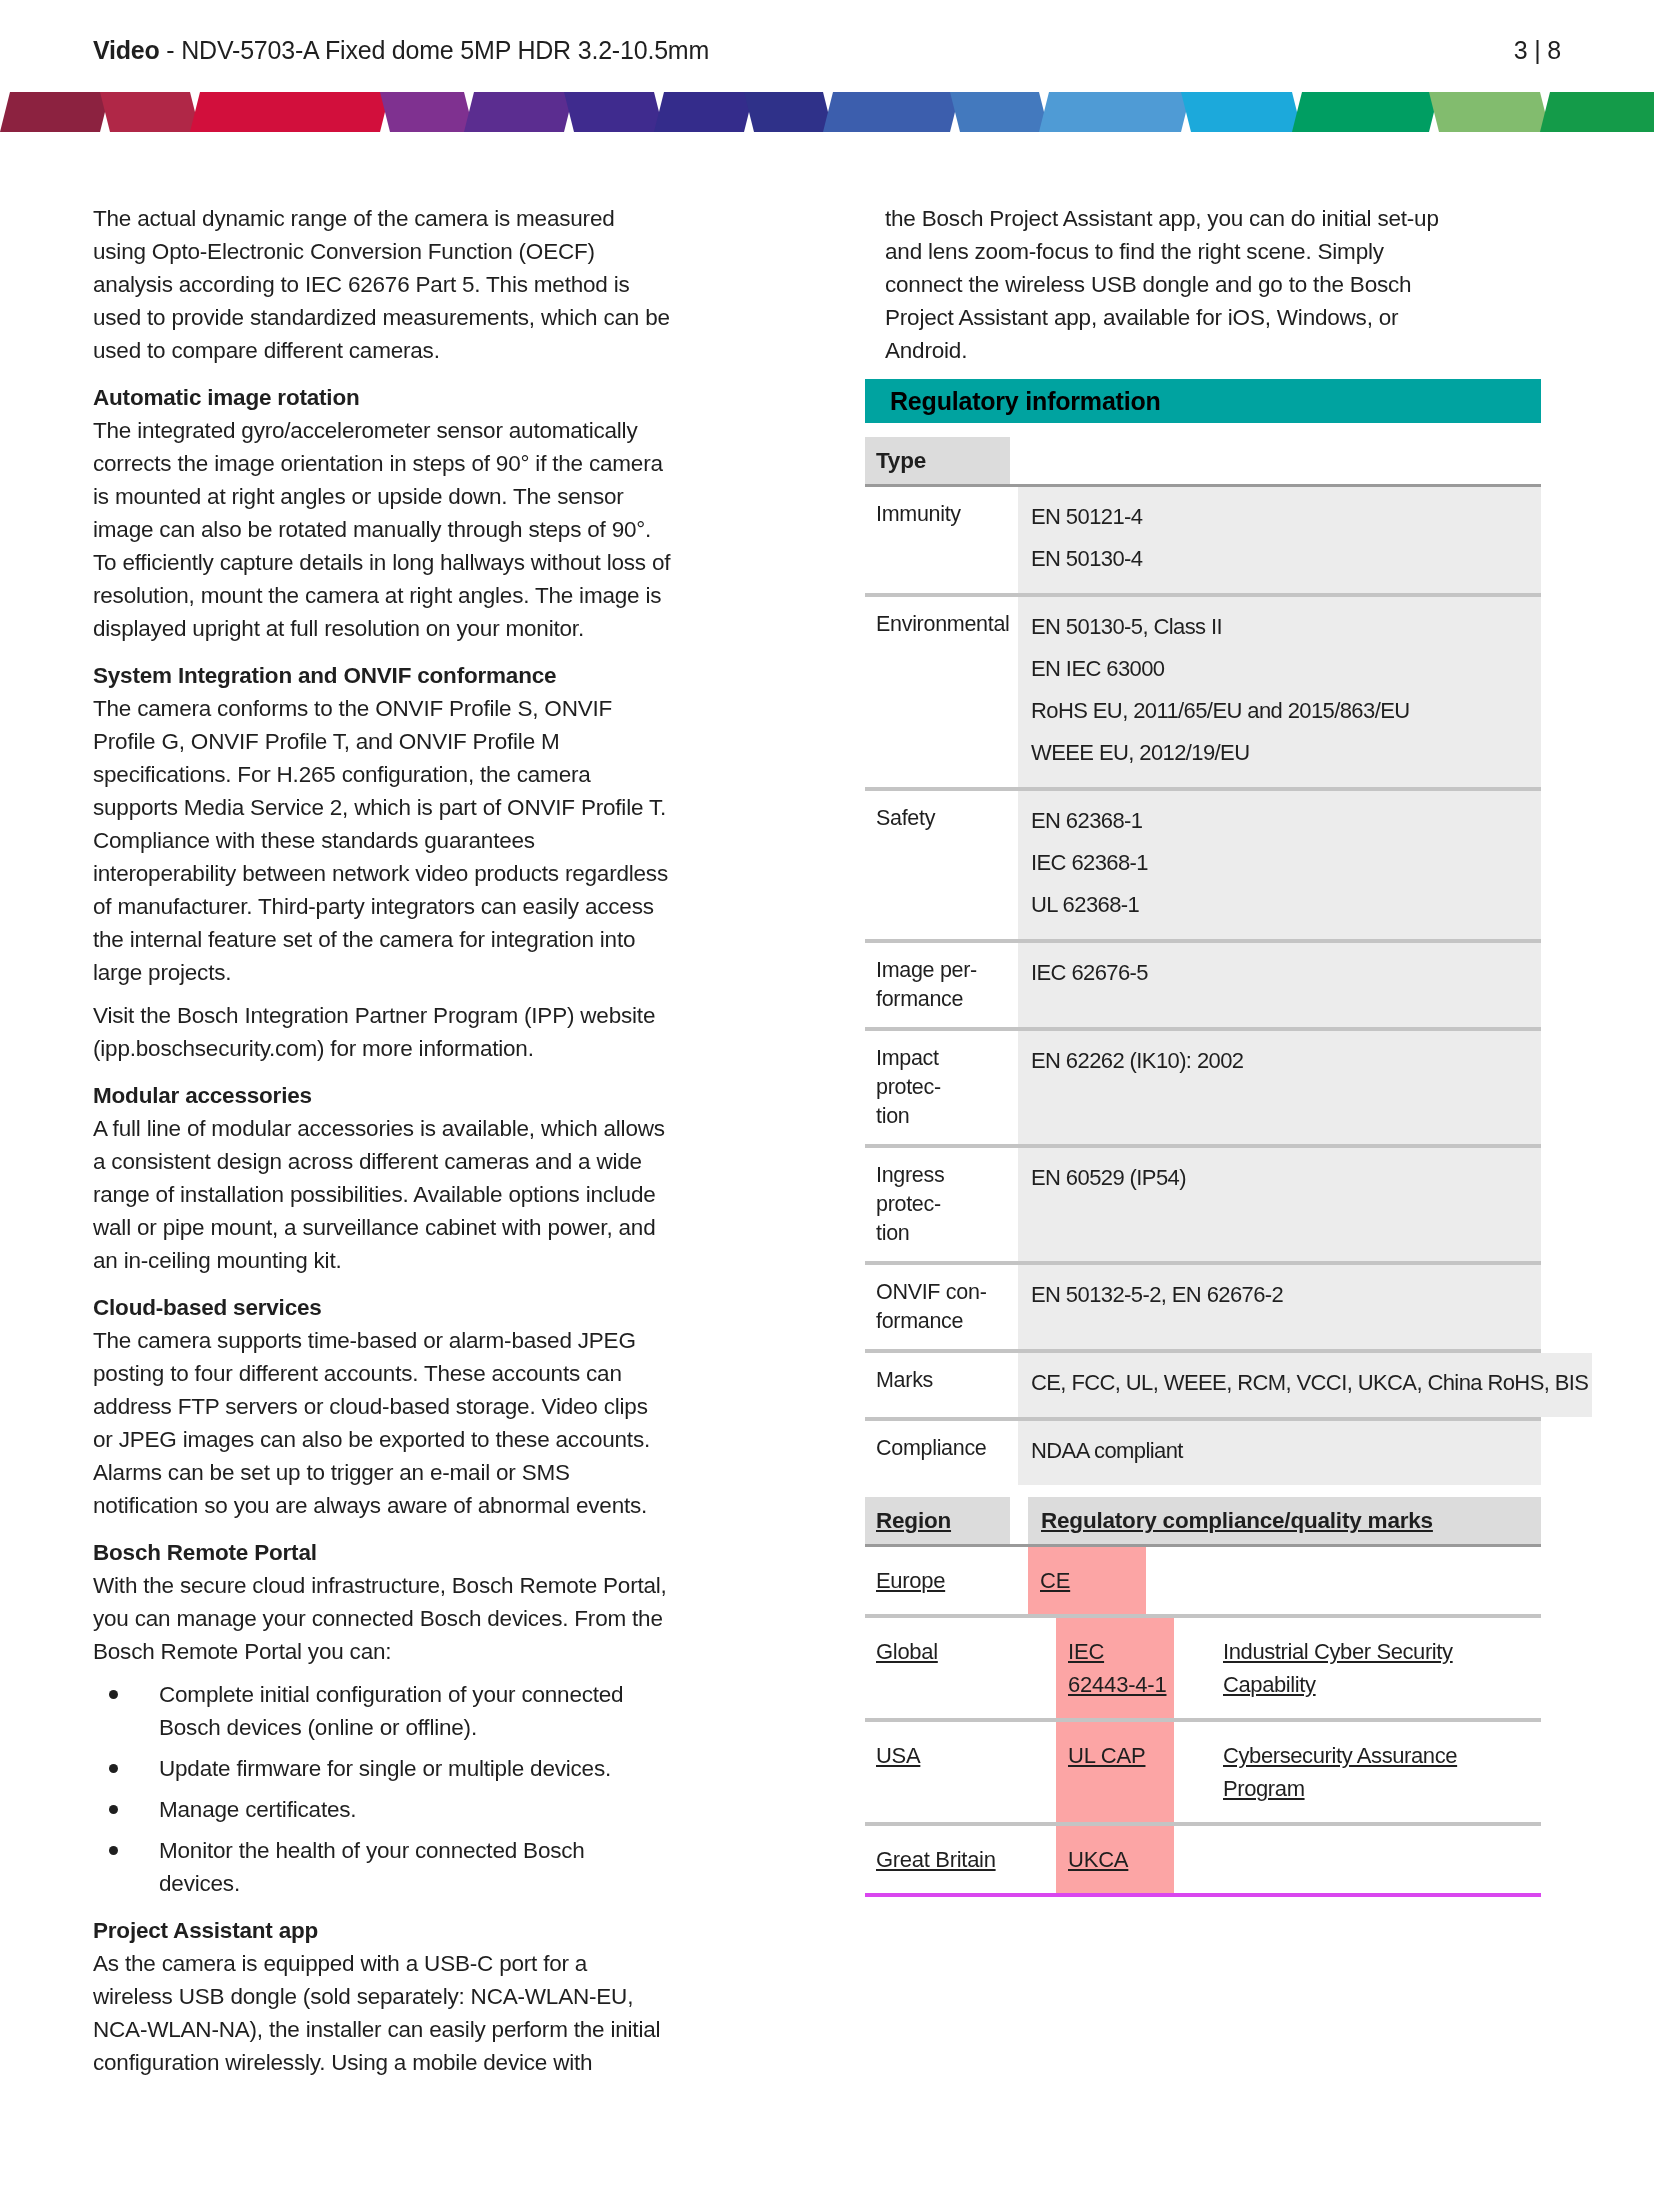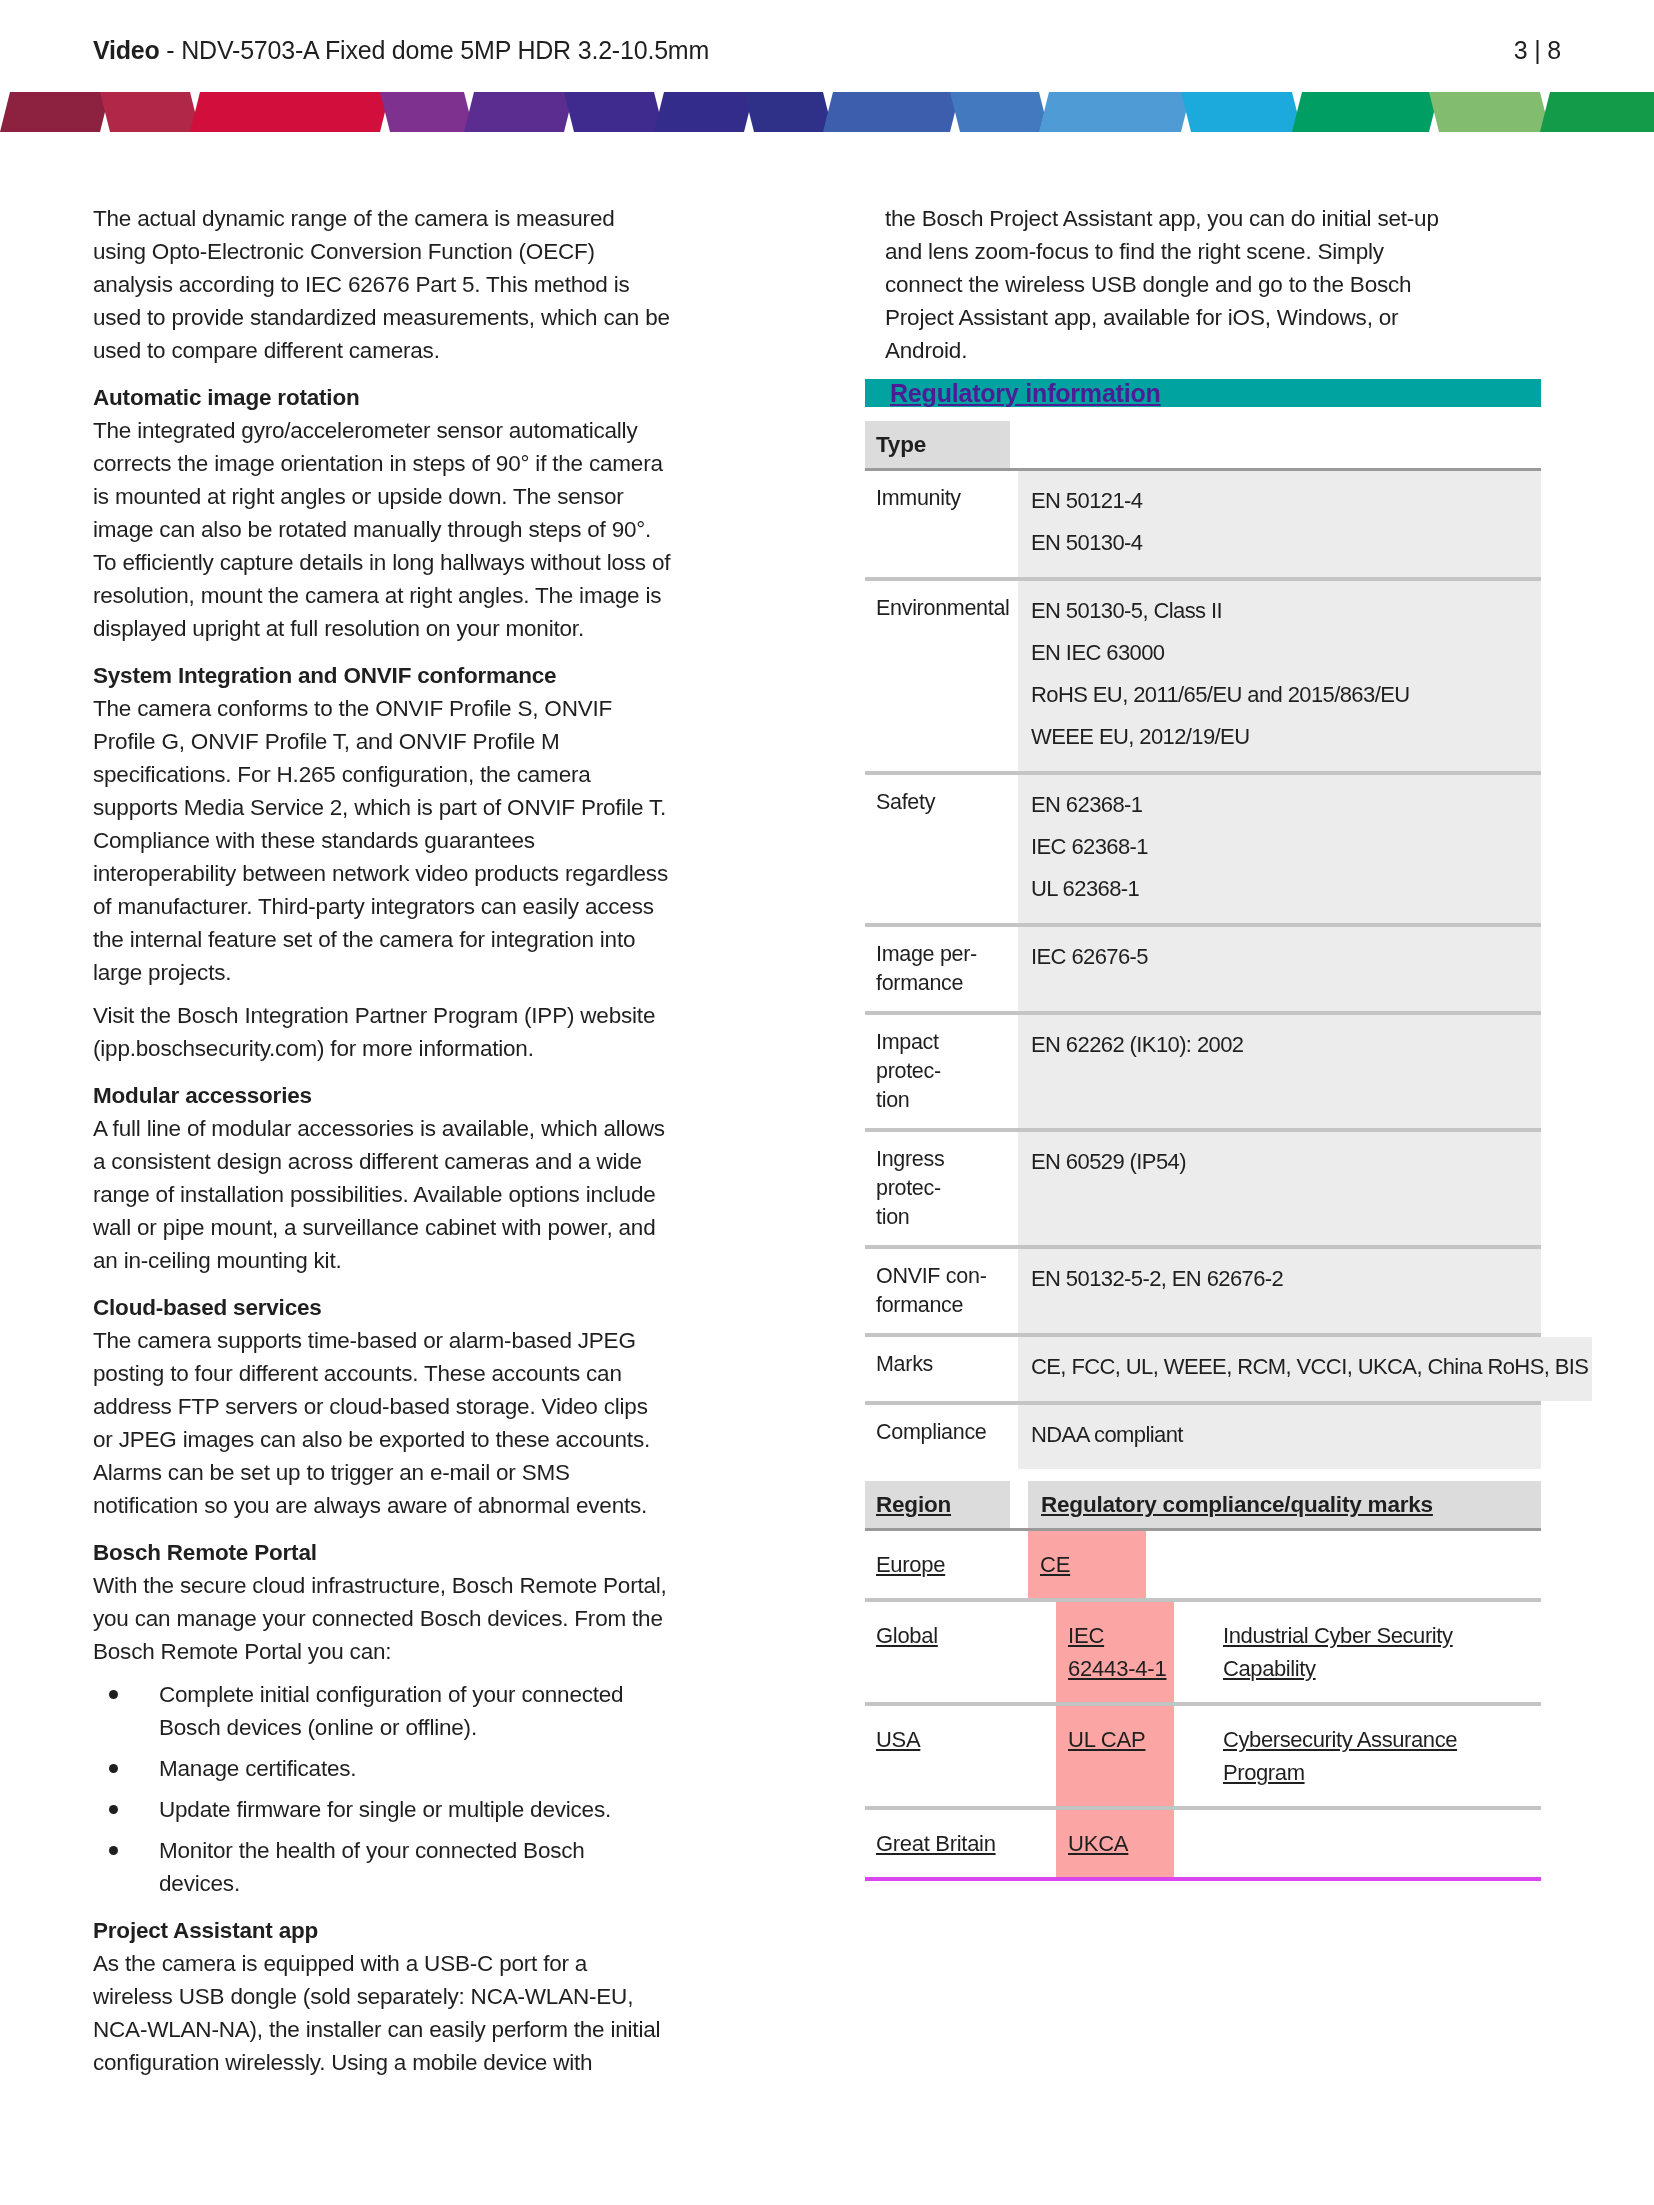--- a/index.html
+++ b/index.html
@@ -44,25 +44,25 @@
   ul.bullets{list-style:none;margin:2px 0 10px;padding:0;}
   ul.bullets li{position:relative;padding-left:66px;margin:0 0 8px;}
   ul.bullets li::before{
     content:"";position:absolute;left:16px;top:12px;
     width:9px;height:9px;border-radius:50%;background:#1f1f1f;
   }
   .col-right{width:676px;font-size:22.5px;line-height:33px;}
   .intro{margin:0 0 0 20px;max-width:580px;}
   
   .reg-banner{
-    margin-top:12px;height:28px;
-    background:#00A3A0;color:#4c1d95;
+    margin-top:12px;height:44px;
+    background:#00A3A0;color:#000000;
     font-weight:700;font-size:25px;
     display:flex;align-items:center;
-    padding-left:25px;box-sizing:border-box;text-decoration:underline;
+    padding-left:25px;box-sizing:border-box;
   }
   
   .table1{margin-top:14px;}
   .t1-header{display:grid;grid-template-columns:145px 1fr;border-bottom:3px solid #9a9a9a;}
   .t1-header .hcell{background:#dcdcdc;font-weight:700;font-size:22.5px;padding:7px 4px 7px 11px;}
   .t1-header .hcell.std{border-left:8px solid #ffffff;padding-left:13px;}
   .t1-row{display:grid;grid-template-columns:145px 1fr;}
   .t1-body .t1-row + .t1-row{border-top:4px solid #c4c4c4;}
   .t1-type{
     background:#ffffff;padding:13px 4px 13px 11px;
@@ -124,22 +124,22 @@
         <p>The camera conforms to the ONVIF Profile S, ONVIF Profile G, ONVIF Profile T, and ONVIF Profile M specifications. For H.265 configuration, the camera supports Media Service 2, which is part of ONVIF Profile T. Compliance with these standards guarantees interoperability between network video products regardless of manufacturer. Third-party integrators can easily access the internal feature set of the camera for integration into large projects.</p>
         <p>Visit the Bosch Integration Partner Program (IPP) website (ipp.boschsecurity.com) for more information.</p>
         <h3>Modular accessories</h3>
         <p>A full line of modular accessories is available, which allows a consistent design across different cameras and a wide range of installation possibilities. Available options include wall or pipe mount, a surveillance cabinet with power, and an in-ceiling mounting kit.</p>
         <h3>Cloud-based services</h3>
         <p>The camera supports time-based or alarm-based JPEG posting to four different accounts. These accounts can address FTP servers or cloud-based storage. Video clips or JPEG images can also be exported to these accounts. Alarms can be set up to trigger an e-mail or SMS notification so you are always aware of abnormal events.</p>
         <h3>Bosch Remote Portal</h3>
         <p>With the secure cloud infrastructure, Bosch Remote Portal, you can manage your connected Bosch devices. From the Bosch Remote Portal you can:</p>
         <ul class="bullets">
           <li>Complete initial configuration of your connected Bosch devices (online or offline).</li>
+          <li>Update firmware for single or multiple devices.</li>
           <li>Manage certificates.</li>
-          <li>Update firmware for single or multiple devices.</li>
           <li>Monitor the health of your connected Bosch devices.</li>
         </ul>
         <h3>Project Assistant app</h3>
         <p>As the camera is equipped with a USB-C port for a wireless USB dongle (sold separately: NCA-WLAN-EU, NCA-WLAN-NA), the installer can easily perform the initial configuration wirelessly. Using a mobile device with</p>
       </section>
 
     <section class="col-right">
       <p class="intro">the Bosch Project Assistant app, you can do initial set-up and lens zoom-focus to find the right scene. Simply connect the wireless USB dongle and go to the Bosch Project Assistant app, available for iOS, Windows, or Android.</p>
 
       <div class="reg-banner" id="reg-banner" style="background: rgb(0, 163, 160);">

